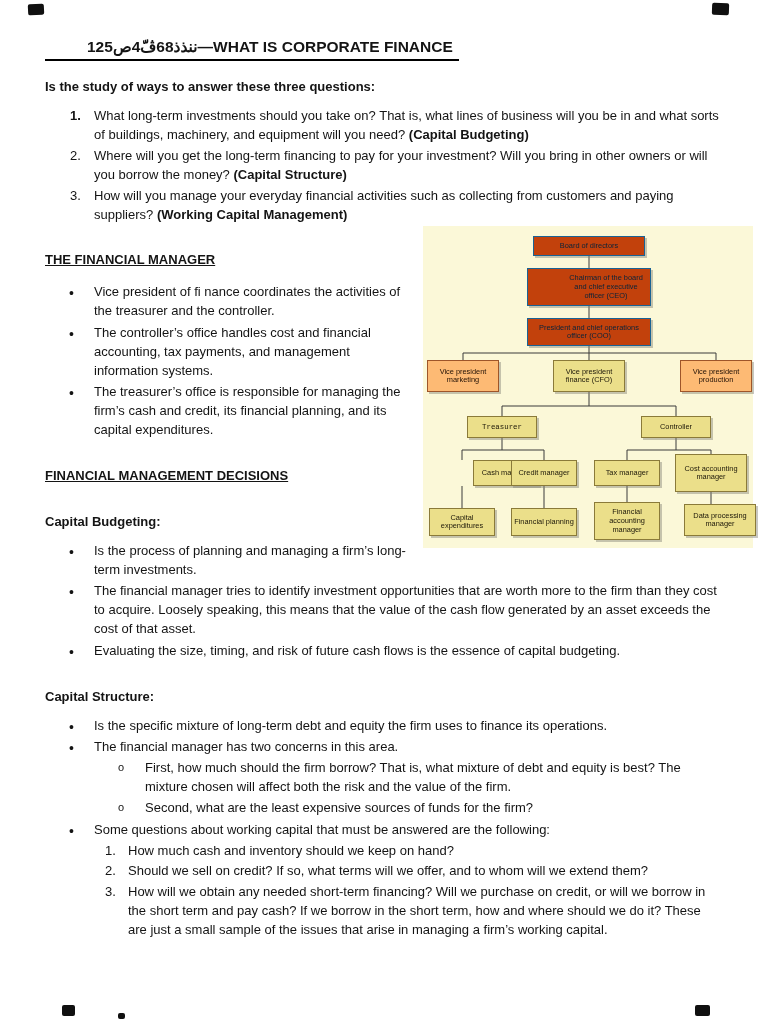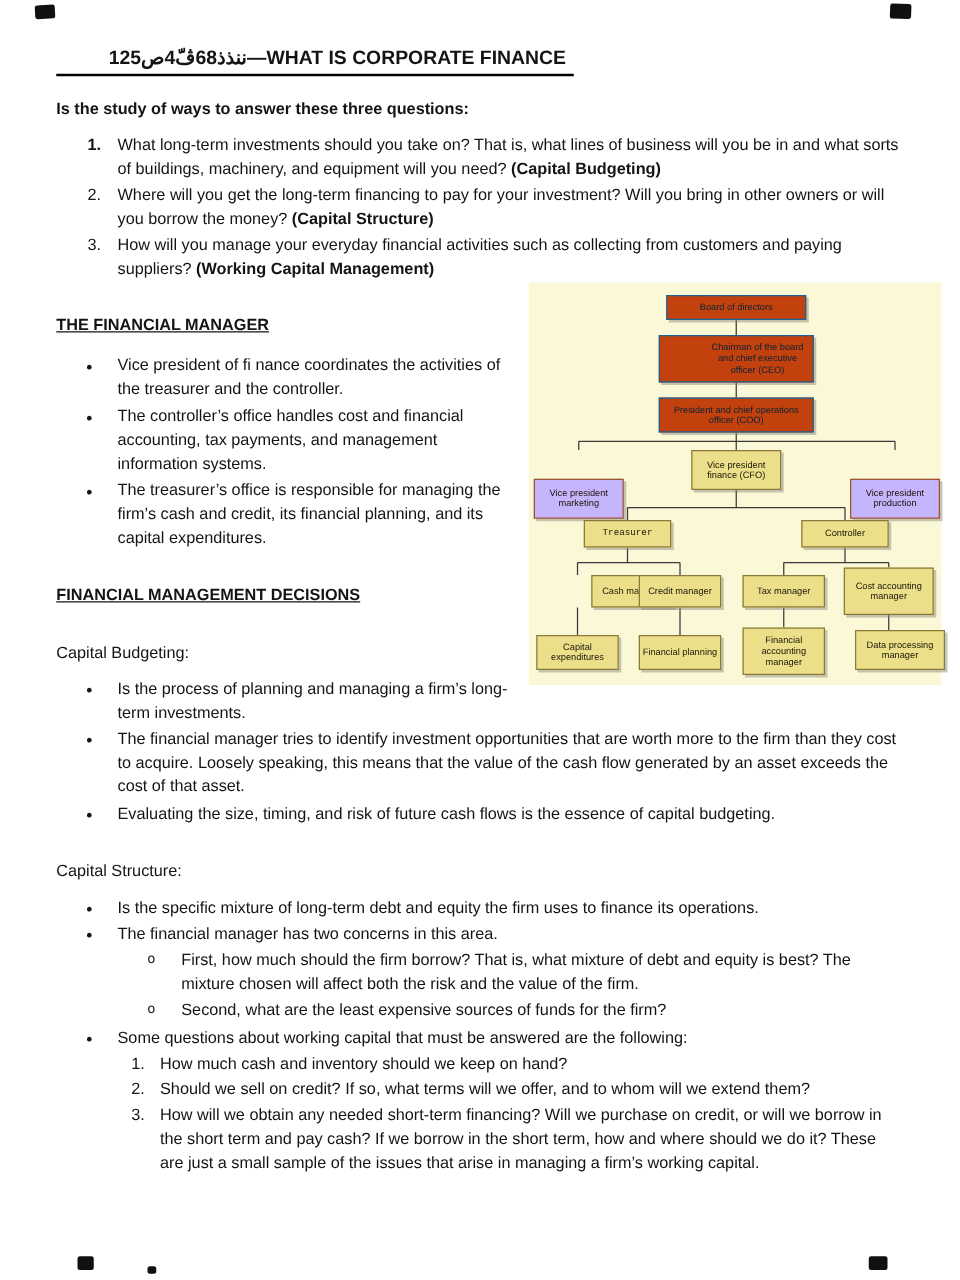--- a/index.html
+++ b/index.html
@@ -22,21 +22,21 @@
   .title-line { display:inline-block; border-bottom:2px solid #000; padding:0 6px 1px 42px; }
 
   .intro { font-weight:bold; margin:17px 0 10px 0; }
 
   ol.questions { margin:0; padding:0; list-style:none; counter-reset:q; }
   ol.questions li { position:relative; padding-left:49px; margin-bottom:2px; counter-increment:q; }
   ol.questions li::before { content:counter(q) "."; position:absolute; left:25px; }
   ol.questions li:first-child::before { font-weight:bold; }
 
   h2 { font-size:13px; font-weight:bold; text-decoration:underline; margin:27px 0 13px 0; }
-  h3 { font-size:13px; font-weight:normal; margin:27px 0 10px 0; }
+  h3 { font-size:13px; font-weight:bold; margin:27px 0 10px 0; }
 
   ul.bullets { list-style:none; margin:0; padding:0; }
   ul.bullets > li { position:relative; padding-left:49px; margin-bottom:3px; }
   ul.bullets > li::before { content:"\2022"; position:absolute; left:24px; font-size:14px; }
 
   ul.sub-o { list-style:none; margin:2px 0 0 0; padding:0; }
   ul.sub-o > li { position:relative; padding-left:51px; margin-bottom:2px; }
   ul.sub-o > li::before { content:"o"; position:absolute; left:24px; font-size:11px; top:1px; }
 
   ol.sub-num { list-style:none; margin:2px 0 0 0; padding:0; counter-reset:n; }
@@ -48,21 +48,21 @@
     float:right; position:relative; width:330px; height:322px;
     margin:0 -30px 8px 10px; background:#fbf8d8; box-sizing:border-box;
   }
   .chart svg { position:absolute; left:0; top:0; width:100%; height:100%; }
   .node {
     position:absolute; display:flex; align-items:center; justify-content:center;
     text-align:center; font-size:7.4px; line-height:1.2; padding:1px 2px;
     box-sizing:border-box; box-shadow:2px 2px 0 rgba(130,130,120,.45);
   }
   .node.blue   { background:#c2410c; border:1px solid #1a6394; color:#09233a; }
-  .node.orange { background:#c4b5fd; border:1px solid #9e5529; color:#221105;margin-top:23px; }
+  .node.orange { background:#fdba74; border:1px solid #9e5529; color:#221105; }
   .node.yellow { background:#ebdf8a; border:1px solid #8a7a39; color:#1c1708;text-align:center; }
 </style>
 </head>
 <body>
 
 <div class="page">
 
   <div class="mark m-tl"></div>
   <div class="mark m-tr"></div>
   <div class="mark m-bl"></div>

